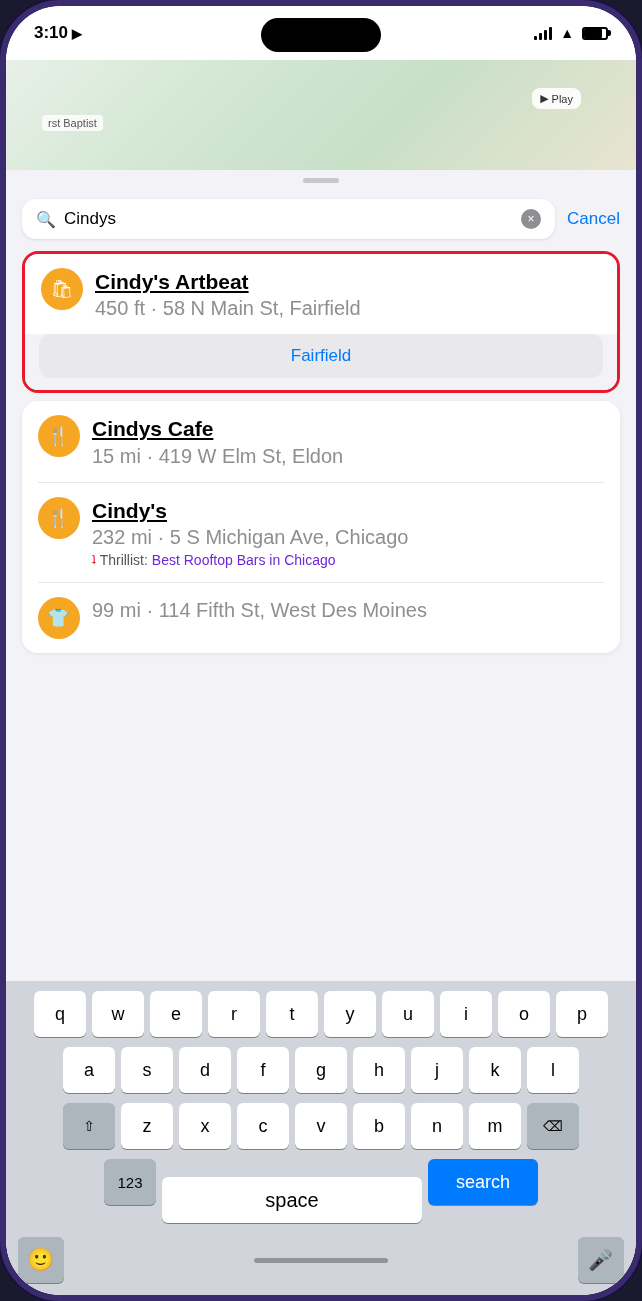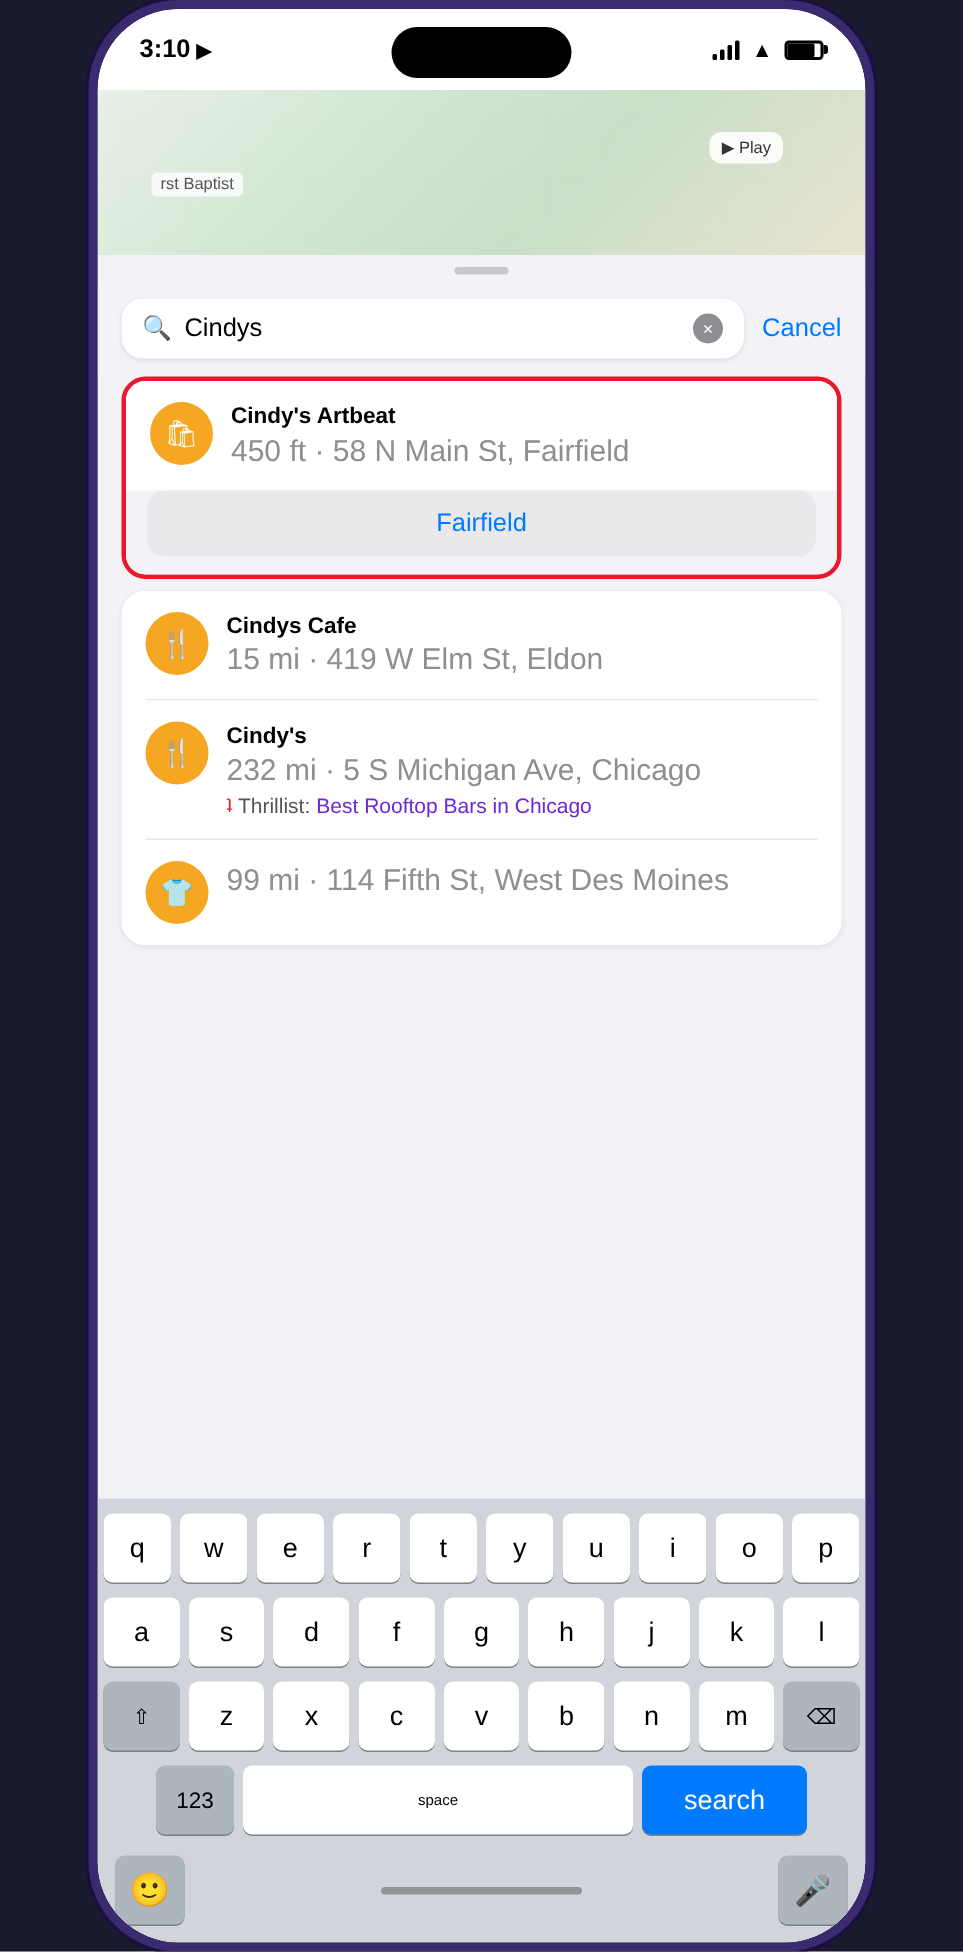--- a/index.html
+++ b/index.html
@@ -7,21 +7,21 @@
     body {
       background: #1a1a2e;
       display: flex;
       justify-content: center;
       align-items: center;
       min-height: 100vh;
       font-family: -apple-system, BlinkMacSystemFont, 'SF Pro Display', 'Helvetica Neue', sans-serif;
     }
 
     .phone-frame {
-      width: 524px;
+      width: 642px;
       height: 1301px;
       background: #2d1f5e;
       border-radius: 60px;
       position: relative;
       overflow: hidden;
       border: 6px solid #3a2a6e;
       box-shadow: 0 0 0 2px #1a1040, inset 0 0 20px rgba(0,0,0,0.5);
     }
 
     
@@ -274,24 +274,25 @@
 
     .result-icon.restaurant {
       background: #f5a623;
     }
 
     .result-info {
       flex: 1;
     }
 
     .result-name {
-      font-size: 15px;
+      font-size: 21px;
       font-weight: 600;
       color: #000;
       line-height: 1.3;
+      text-decoration: underline;
     }
 
     .result-name .highlight {
       font-weight: 600;
     }
 
     .result-details {
       font-size: 20px;
       color: #8e8e93;
       margin-top: 2px;
@@ -395,21 +396,22 @@
       color: #fff;
       min-width: 90px;
       max-width: 110px;
       flex: 2;
     }
 
     .key.space {
       min-width: 200px;
       max-width: 260px;
       flex: 5;
-      font-size: 10px;
+      font-size: 20px;
+      margin-top: 18px;
     }
 
     .key.num {
       background: #adb5bd;
       font-size: 15px;
     }
 
     .keyboard-bottom-row {
       display: flex;
       justify-content: space-between;

